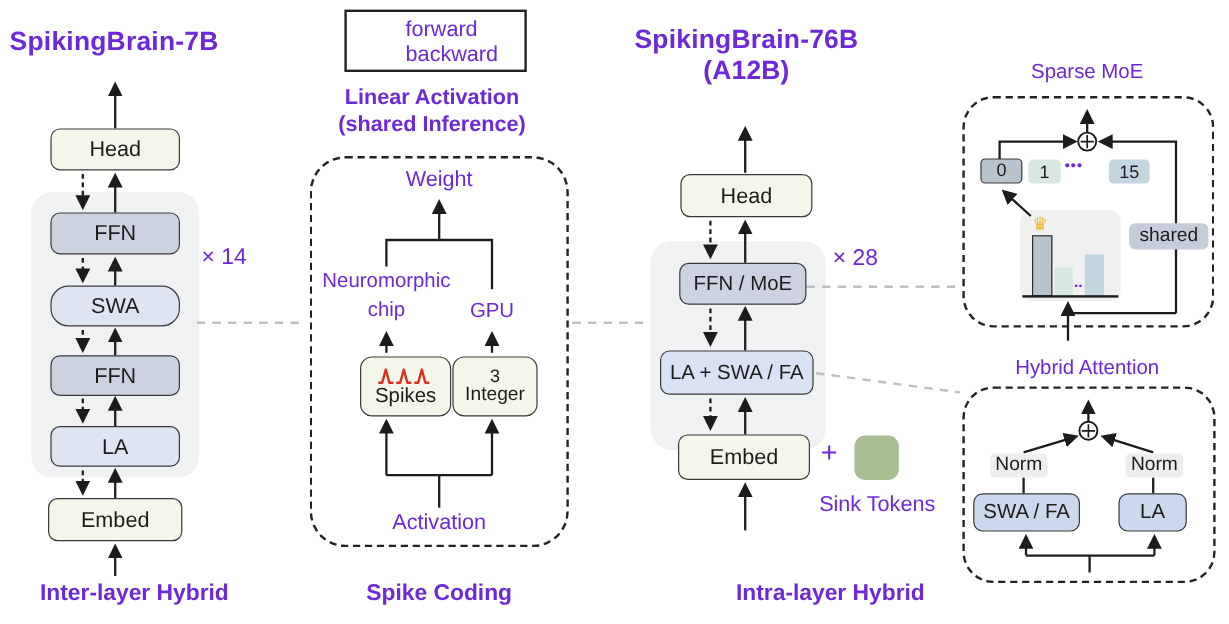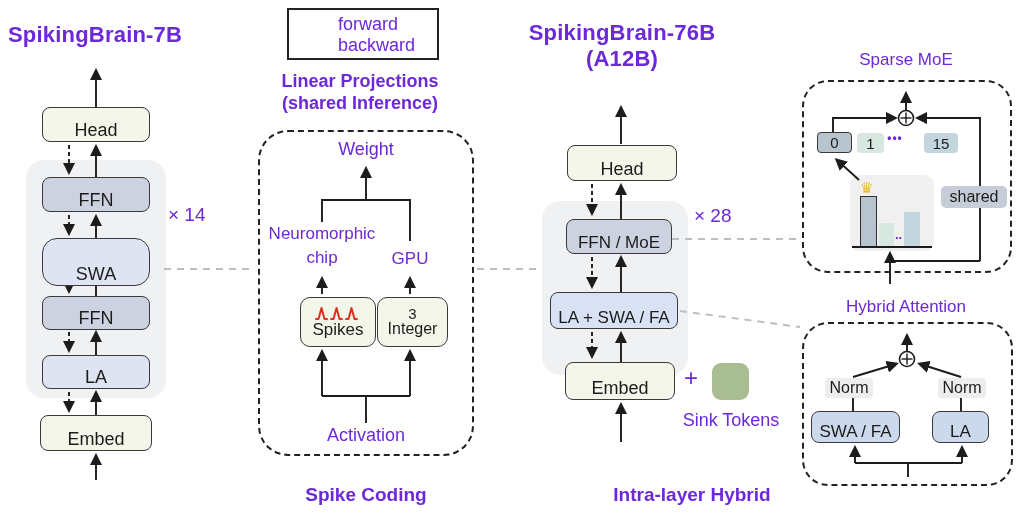--- a/index.html
+++ b/index.html
@@ -7,21 +7,21 @@
     position:relative;width:1024px;height:520px;background:#ffffff;overflow:hidden;
     font-family:"Liberation Sans","DejaVu Sans",sans-serif;color:#1c1c1c;
   }
   .lbl{position:absolute;z-index:2;color:#6d28d9;line-height:1.15;}
   .ctr{text-align:center;}
   .bold{font-weight:bold;}
   .title{font-size:22px;font-weight:bold;letter-spacing:.2px;}
   .caption{font-size:19px;font-weight:bold;}
   .panel-title{font-size:17px;font-weight:normal;}
   .node{
-    position:absolute;z-index:2;display:flex;align-items:flex-end;justify-content:center;
+    position:absolute;z-index:2;display:flex;align-items:center;justify-content:center;
     border:1.6px solid #3a3a3a;border-radius:8px;font-size:18px;box-sizing:border-box;
   }
   .cream{background:#f4f6e9;}
   .ffnblue{background:#ccd2df;}
   .attnblue{background:#dee4f2;}
   .attnblue2{background:#d9e2f4;}
   .hattn{background:#ccd9ec;}
   .container{
     position:absolute;z-index:0;background:#f0f1f3;border-radius:18px;
   }
@@ -142,39 +142,40 @@
     </g>
   </svg>
 
   <div class="lbl title" style="left:8px;top:22px;width:220px;">SpikingBrain-7B</div>
   <div class="node cream" style="left:42px;top:107px;width:108px;height:35px;">
       <span>Head</span>
     </div>
   <div class="node ffnblue" style="left:42px;top:177px;width:108px;height:35px;">
       <span>FFN</span>
     </div>
-  <div class="node attnblue" style="left:42px;top:238px;width:108px;height:48px;border-radius:15px;">
+  <div class="node attnblue" style="left:42px;top:238px;width:108px;height:34px;border-radius:15px;">
       <span>SWA</span>
     </div>
   <div class="node ffnblue" style="left:42px;top:296px;width:108px;height:34px;">
       <span>FFN</span>
     </div>
   <div class="node attnblue" style="left:42px;top:355px;width:108px;height:34px;">
       <span>LA</span>
     </div>
   <div class="node cream" style="left:40px;top:415px;width:112px;height:36px;">
       <span>Embed</span>
     </div>
   <div class="lbl" style="left:168px;top:204px;font-size:19px;">× 14</div>
+  <div class="lbl caption ctr" style="left:6px;top:484px;width:212px;">Inter-layer Hybrid</div>
 
   <div class="legend-box" style="left:287px;top:8px;width:152px;height:52px;"></div>
   <div class="lbl" style="left:338px;top:14px;font-size:18px;">forward</div>
   <div class="lbl" style="left:338px;top:35px;font-size:18px;">backward</div>
 
-  <div class="lbl bold ctr" style="left:260px;top:71px;width:200px;font-size:18px;">Linear Projections</div>
+  <div class="lbl bold ctr" style="left:260px;top:71px;width:200px;font-size:18px;">Linear Activation</div>
   <div class="lbl bold ctr" style="left:260px;top:93px;width:200px;font-size:18px;">(shared Inference)</div>
   <div class="lbl ctr" style="left:316px;top:139px;width:100px;font-size:18px;">Weight</div>
   <div class="lbl ctr" style="left:256px;top:224px;width:132px;font-size:17px;">Neuromorphic</div>
   <div class="lbl ctr" style="left:256px;top:248px;width:132px;font-size:17px;">chip</div>
   <div class="lbl ctr" style="left:380px;top:249px;width:60px;font-size:17px;">GPU</div>
 
   <div class="node cream spike-stack" style="left:300px;top:297px;width:76px;height:50px;border-radius:10px;font-size:17px;text-align:right;">
     <svg width="46" height="15" viewBox="0 0 46 15">
       <g stroke="#d9311f" stroke-width="2" fill="none" stroke-linejoin="round" stroke-linecap="round">
         <path d="M1,13 L3.5,13 L6.5,2 L9.5,13 L12,13"></path>

